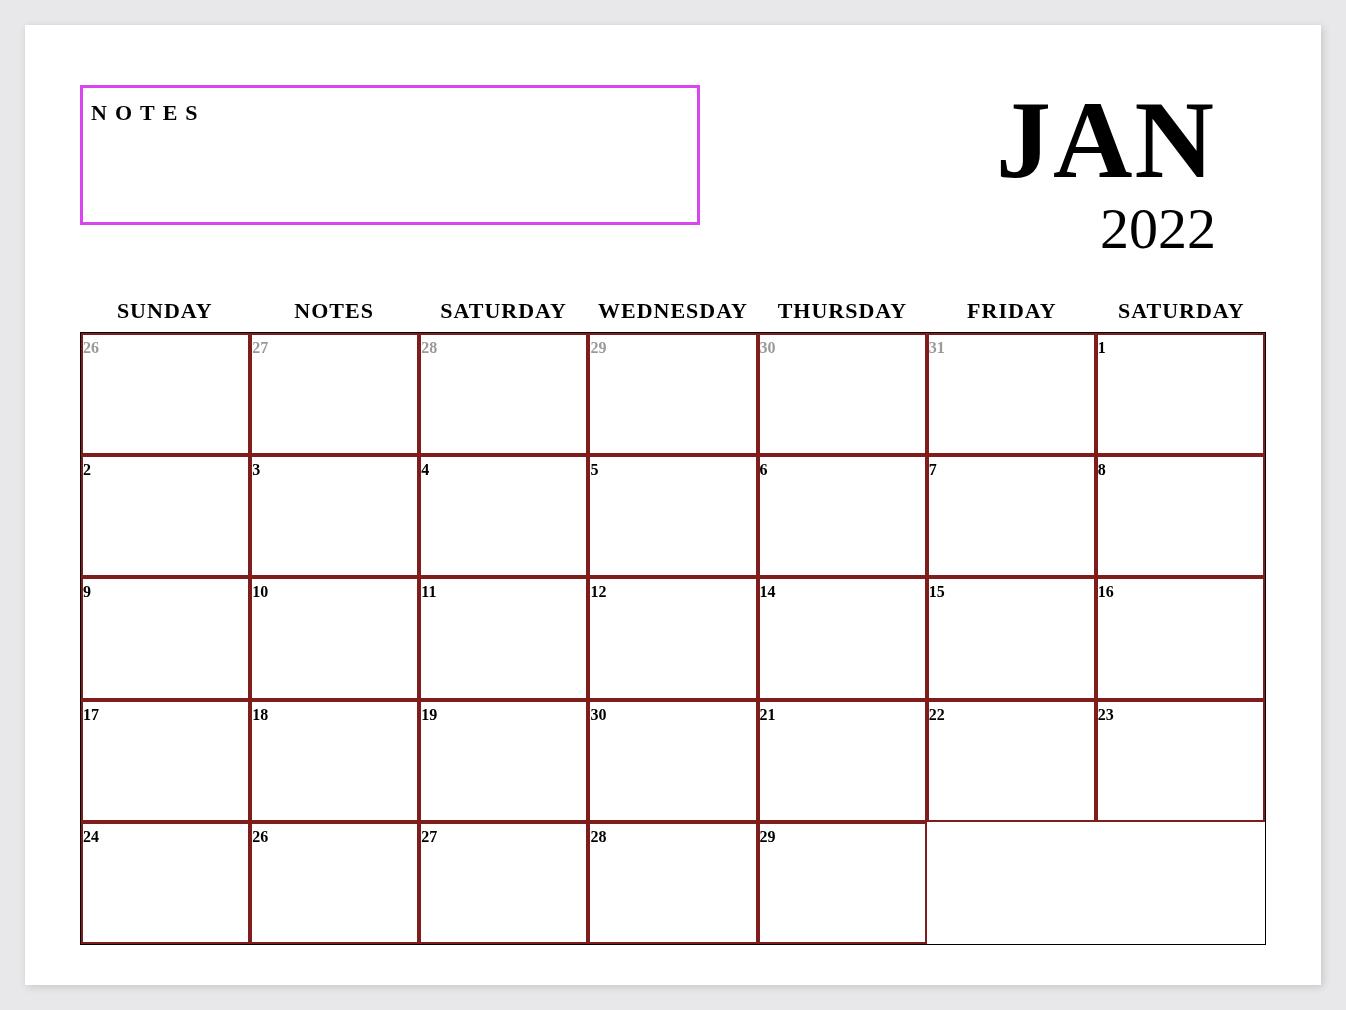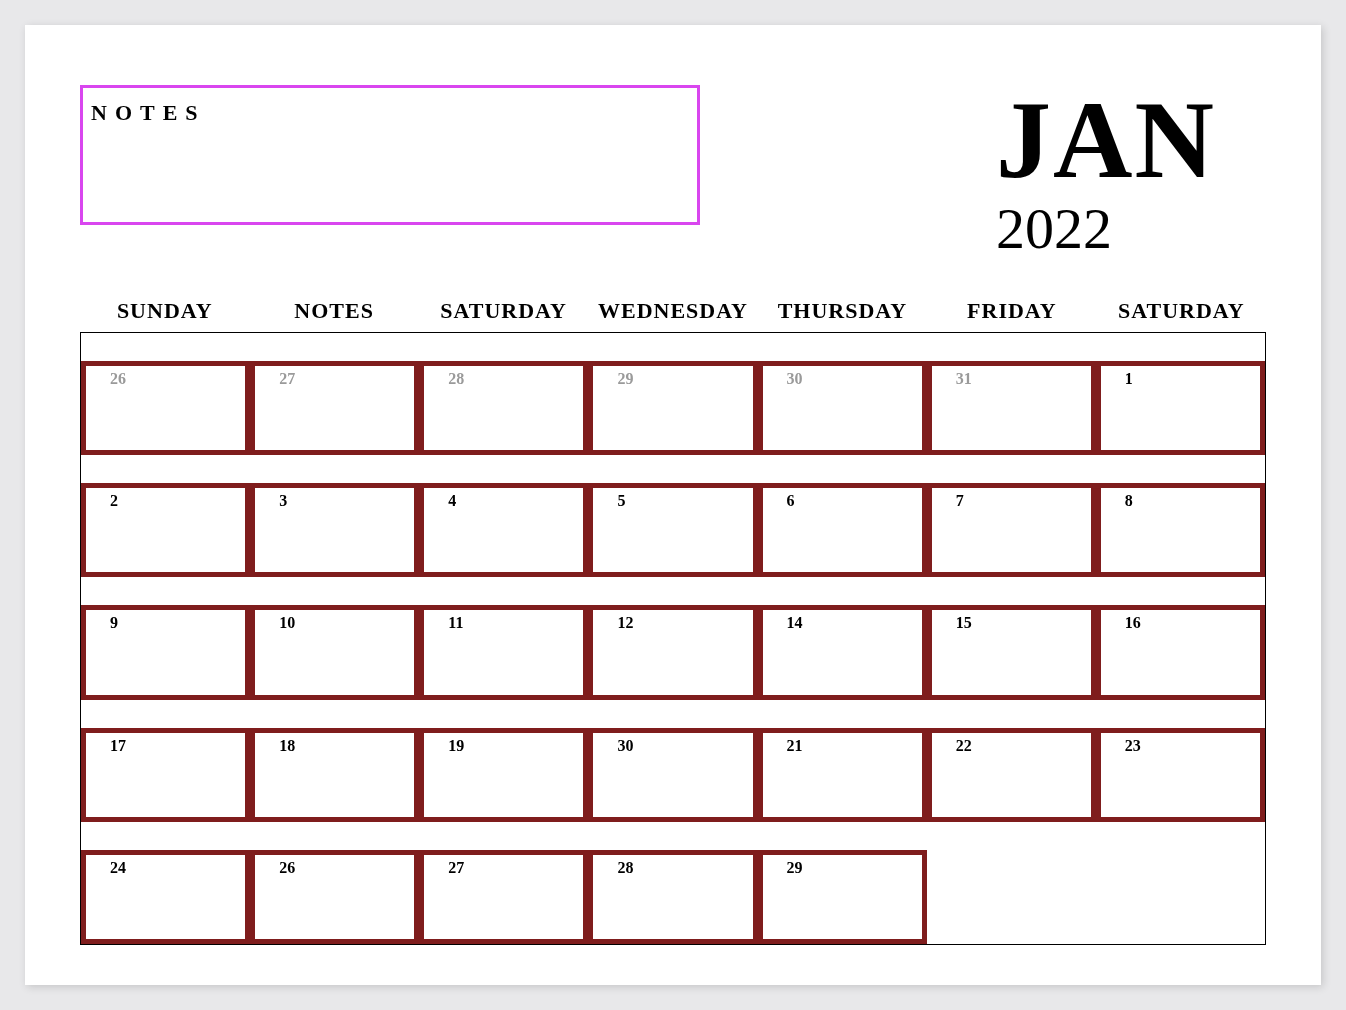--- a/index.html
+++ b/index.html
@@ -35,21 +35,21 @@
       height: 140px;
       padding: 12px 8px;
     }
     .notes-title {
       font-family: Georgia, serif;
       font-weight: bold;
       font-size: 22px;
       letter-spacing: 8px;
     }
     .month-year {
-      text-align: left;
+      text-align: right;
       padding-right: 50px;
     }
     .month {
       font-family: Georgia, serif;
       font-weight: bold;
       font-size: 110px;
       line-height: 1;
       letter-spacing: 2px;
     }
     .year {
@@ -77,24 +77,23 @@
       letter-spacing: 1px;
     }
     .grid {
       display: grid;
       grid-template-columns: repeat(7, 1fr);
       grid-template-rows: repeat(5, 1fr);
       flex: 1;
       border: 1px solid #000;
     }
     .cell {
-      border: 5px solid #7f1d1d;
-      padding: 4px 24px;
+      border: 2px solid #7f1d1d;
+      padding: 4px 0;
       position: relative;
-      margin-top: 28px;
     }
     .daynum {
       font-family: Georgia, serif;
       font-weight: bold;
       font-size: 16px;
     }
     .daynum.muted {
       color: #9a9a9a;
     }
   </style>

